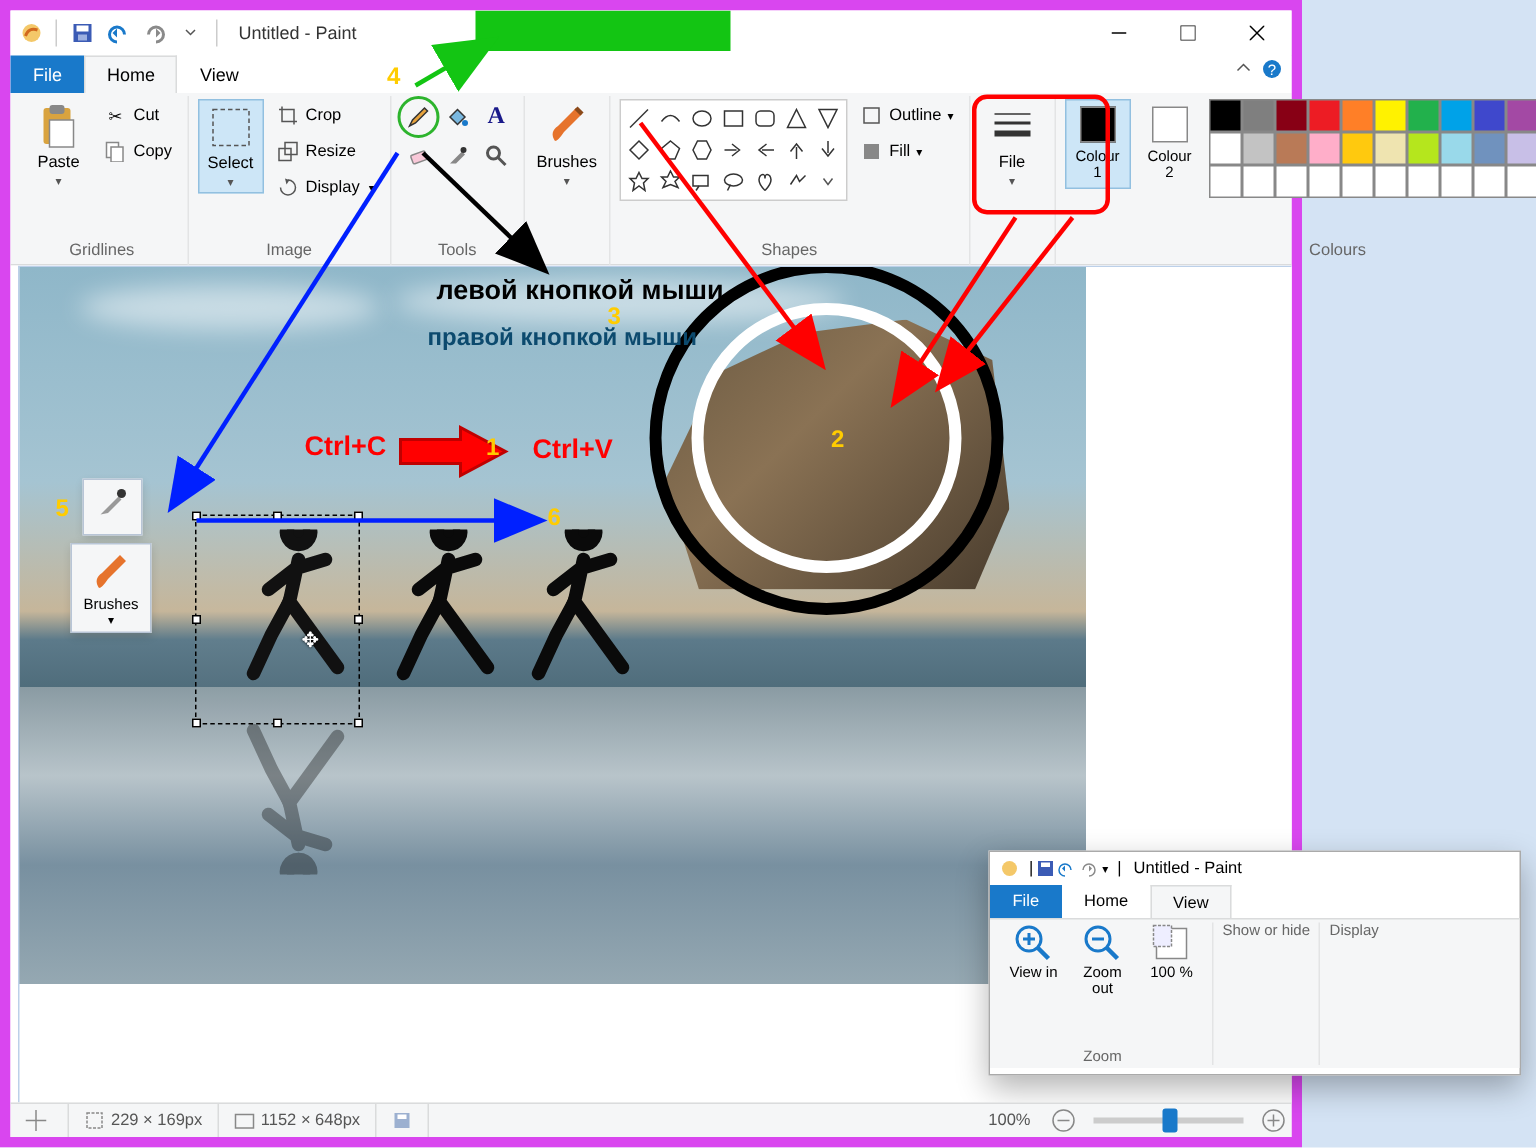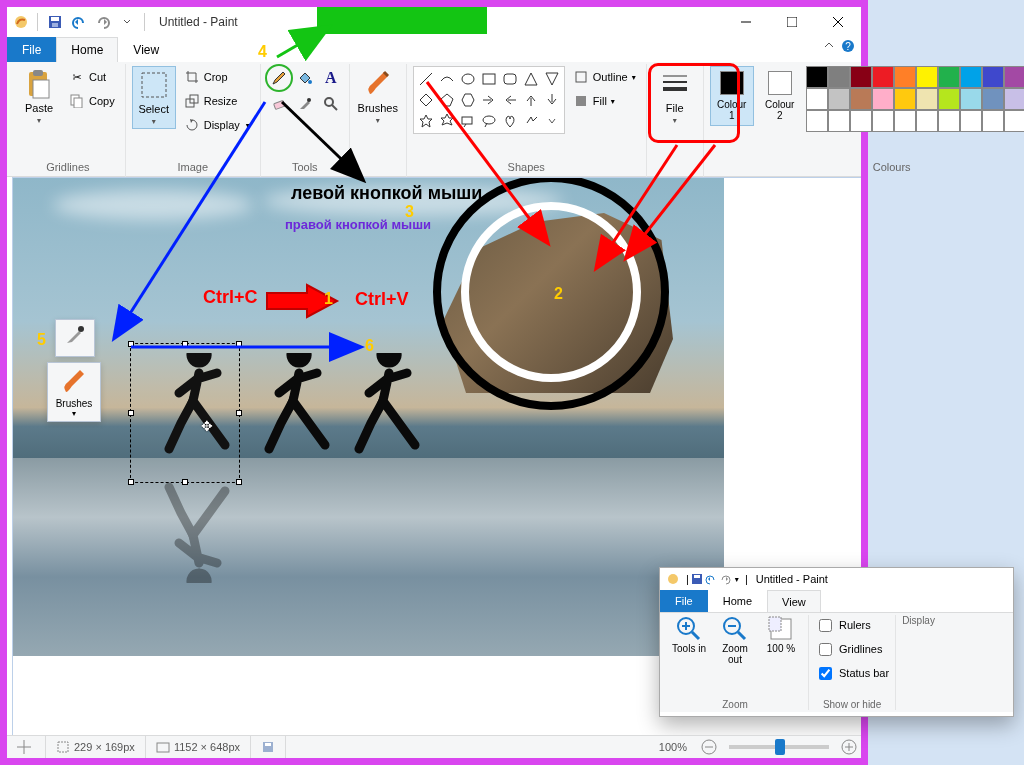--- a/index.html
+++ b/index.html
@@ -585,21 +585,21 @@
     <g transform="translate(260,278)">
       <path d="M0 8 L40 8 L40 0 L70 16 L40 32 L40 24 L0 24 Z" fill="#ff0000" stroke="#c00000" stroke-width="2"></path>
     </g>
 
     <g transform="translate(855,596)">
       <path d="M50 6 L18 6 L18 0 L0 12 L18 24 L18 18 L50 18 Z" fill="#ffcc00" stroke="#e0a800"></path>
     </g>
   </svg>
 
   <div class="annot-text" style="left:284px;top:176px;color:#000;font-size:18px;">левой кнопкой мыши</div>
-  <div class="annot-text" style="left:278px;top:210px;color:#6d28d9;font-size:13px;">правой кнопкой мыши</div>
+  <div class="annot-text" style="left:278px;top:210px;color:#0c4a6e;font-size:16px;">правой кнопкой мыши</div>
   <div class="annot-text" style="left:196px;top:280px;color:#ff0000;font-size:18px;">Ctrl+C</div>
   <div class="annot-text" style="left:348px;top:282px;color:#ff0000;font-size:18px;">Ctrl+V</div>
   <div class="annot-num" style="left:317px;top:283px;color:#ffcc00;">1</div>
   <div class="annot-num" style="left:547px;top:278px;color:#ffcc00;">2</div>
   <div class="annot-num" style="left:398px;top:196px;color:#ffcc00;">3</div>
   <div class="annot-num" style="left:251px;top:36px;color:#ffcc00;">4</div>
   <div class="annot-num" style="left:30px;top:324px;color:#ffcc00;">5</div>
   <div class="annot-num" style="left:358px;top:330px;color:#ffcc00;">6</div>
   <div class="annot-num" style="left:913px;top:590px;color:#ffcc00;font-size:22px;">7</div>
 
@@ -634,55 +634,41 @@
     <div class="mini-ribbon">
       <div class="mini-group">
         <div class="mini-group-body">
           <div class="mini-btn">
               <svg width="28" height="28">
                 <circle cx="11" cy="11" r="8" stroke="#1979ca" stroke-width="2" fill="none"></circle>
                 <line x1="17" y1="17" x2="24" y2="24" stroke="#1979ca" stroke-width="3"></line>
                 <line x1="7" y1="11" x2="15" y2="11" stroke="#1979ca" stroke-width="2"></line>
                 <line x1="11" y1="7" x2="11" y2="15" stroke="#1979ca" stroke-width="2"></line>
               </svg>
-              <span>Tools in</span>
+              <span>View in</span>
             </div>
           <div class="mini-btn">
               <svg width="28" height="28">
                 <circle cx="11" cy="11" r="8" stroke="#1979ca" stroke-width="2" fill="none"></circle>
                 <line x1="17" y1="17" x2="24" y2="24" stroke="#1979ca" stroke-width="3"></line>
                 <line x1="7" y1="11" x2="15" y2="11" stroke="#1979ca" stroke-width="2"></line>
               </svg>
               <span>Zoom out</span>
             </div>
           <div class="mini-btn">
               <svg width="28" height="28">
                 <rect x="4" y="4" width="20" height="20" stroke="#888" fill="#fff"></rect>
                 <rect x="2" y="2" width="12" height="14" stroke="#888" fill="#eef" stroke-dasharray="2 1"></rect>
               </svg>
               <span>100 %</span>
             </div>
         </div>
         <div class="mini-label">Zoom</div>
       </div>
       <div class="mini-group">
-        <div class="mini-group-body" style="flex-direction:column;align-items:flex-start;">
-          <label class="chk-row">
-              <input type="checkbox" style="">
-              <span>Rulers</span>
-            </label>
-          <label class="chk-row">
-              <input type="checkbox" style="">
-              <span>Gridlines</span>
-            </label>
-          <label class="chk-row">
-              <input type="checkbox" checked="" style="">
-              <span>Status bar</span>
-            </label>
-        </div>
         <div class="mini-label">Show or hide</div>
       </div>
       <div class="mini-group" style="border-right:none;">
         <div class="mini-label">Display</div>
       </div>
     </div>
   </div>
 
   <div class="statusbar">
     <div class="sb-cell">

